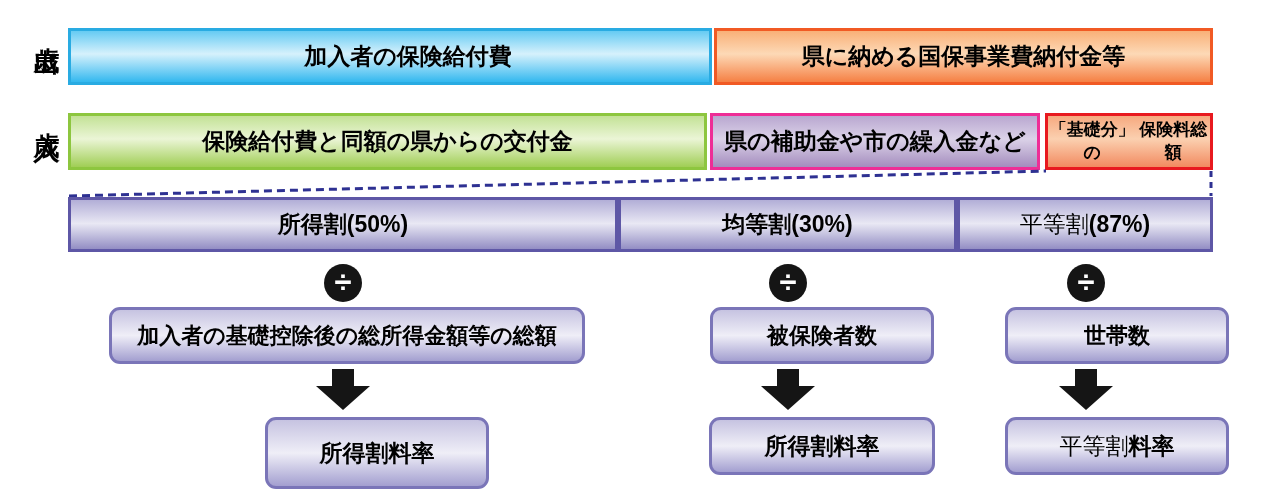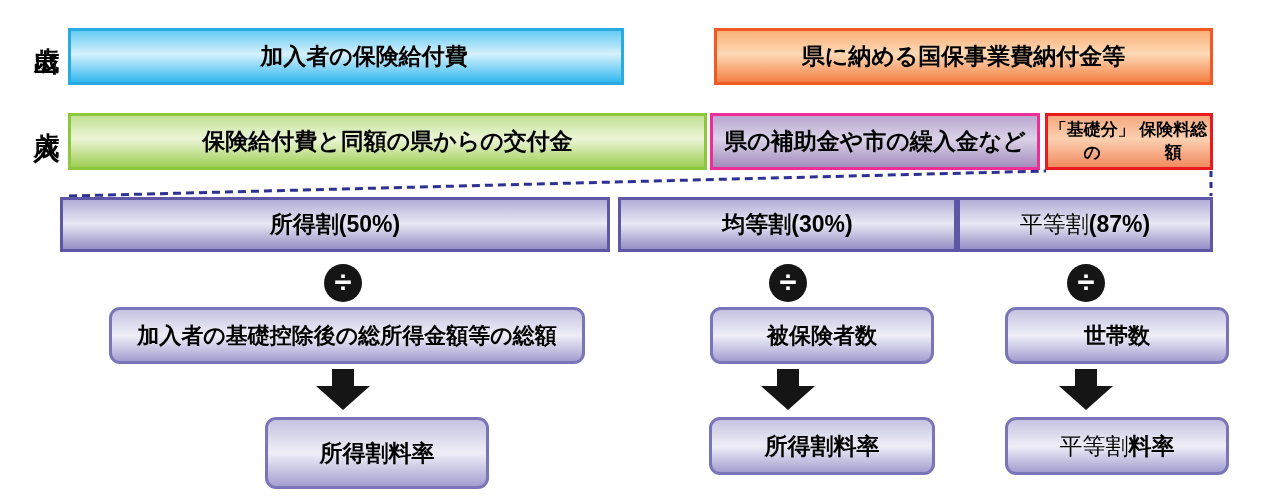--- a/index.html
+++ b/index.html
@@ -15,21 +15,21 @@
   }
   .axis-expenditure{top:27px;}
   .axis-revenue{top:112px;}
 
   
   .bar{
     position:absolute;height:57px;box-sizing:border-box;border:3px solid;
     display:flex;align-items:center;justify-content:center;
     font-size:23px;font-weight:bold;text-align:center;
   }
-  .bar-exp-benefit{left:68px;top:28px;width:556px;border-color:#29abe2;
+  .bar-exp-benefit{left:68px;top:28px;width:644px;border-color:#29abe2;
     background:linear-gradient(180deg,#66cbf3 0%,#d6f1fc 45%,#33b8ef 100%);padding-left:36px;}
   .bar-exp-payment{left:714px;top:28px;width:499px;border-color:#f15a24;
     background:linear-gradient(180deg,#f9b078 0%,#fdd9b6 45%,#f58044 100%);}
   .bar-rev-grant{left:68px;top:113px;width:639px;border-color:#8dc63f;
     background:linear-gradient(180deg,#c3e296 0%,#ebf5d6 45%,#a0ce55 100%);}
   .bar-rev-subsidy{left:710px;top:113px;width:330px;border-color:#ee2d96;
     background:linear-gradient(180deg,#b9a7d0 0%,#dbd2e8 45%,#a48cbe 100%);}
   .bar-rev-premium{left:1045px;top:113px;width:168px;border-color:#e8191f;
     background:linear-gradient(180deg,#f6a97f 0%,#fbd0b0 45%,#f28a60 100%);
     font-size:17px;}
@@ -39,21 +39,21 @@
   .dash-svg{position:absolute;left:0;top:0;pointer-events:none;}
 
   
   .seg{
     position:absolute;top:197px;height:55px;box-sizing:border-box;
     border:3px solid #5e57a6;
     background:linear-gradient(180deg,#b2aed7 0%,#e9e8f4 48%,#938ec4 100%);
     display:flex;align-items:center;justify-content:center;
     font-size:23px;font-weight:bold;
   }
-  .seg-income{left:60px;width:550px;}
+  .seg-income{left:68px;width:550px;}
   .seg-percapita{left:618px;width:339px;}
   .seg-perhousehold{left:957px;width:256px;}
   .w-normal{font-weight:normal;}
 
   
   .divide{
     position:absolute;top:264px;width:38px;height:38px;border-radius:50%;
     background:#151515;color:#ffffff;display:flex;align-items:center;justify-content:center;
     font-size:31px;font-weight:bold;line-height:1;padding-bottom:2px;box-sizing:border-box;
   }

